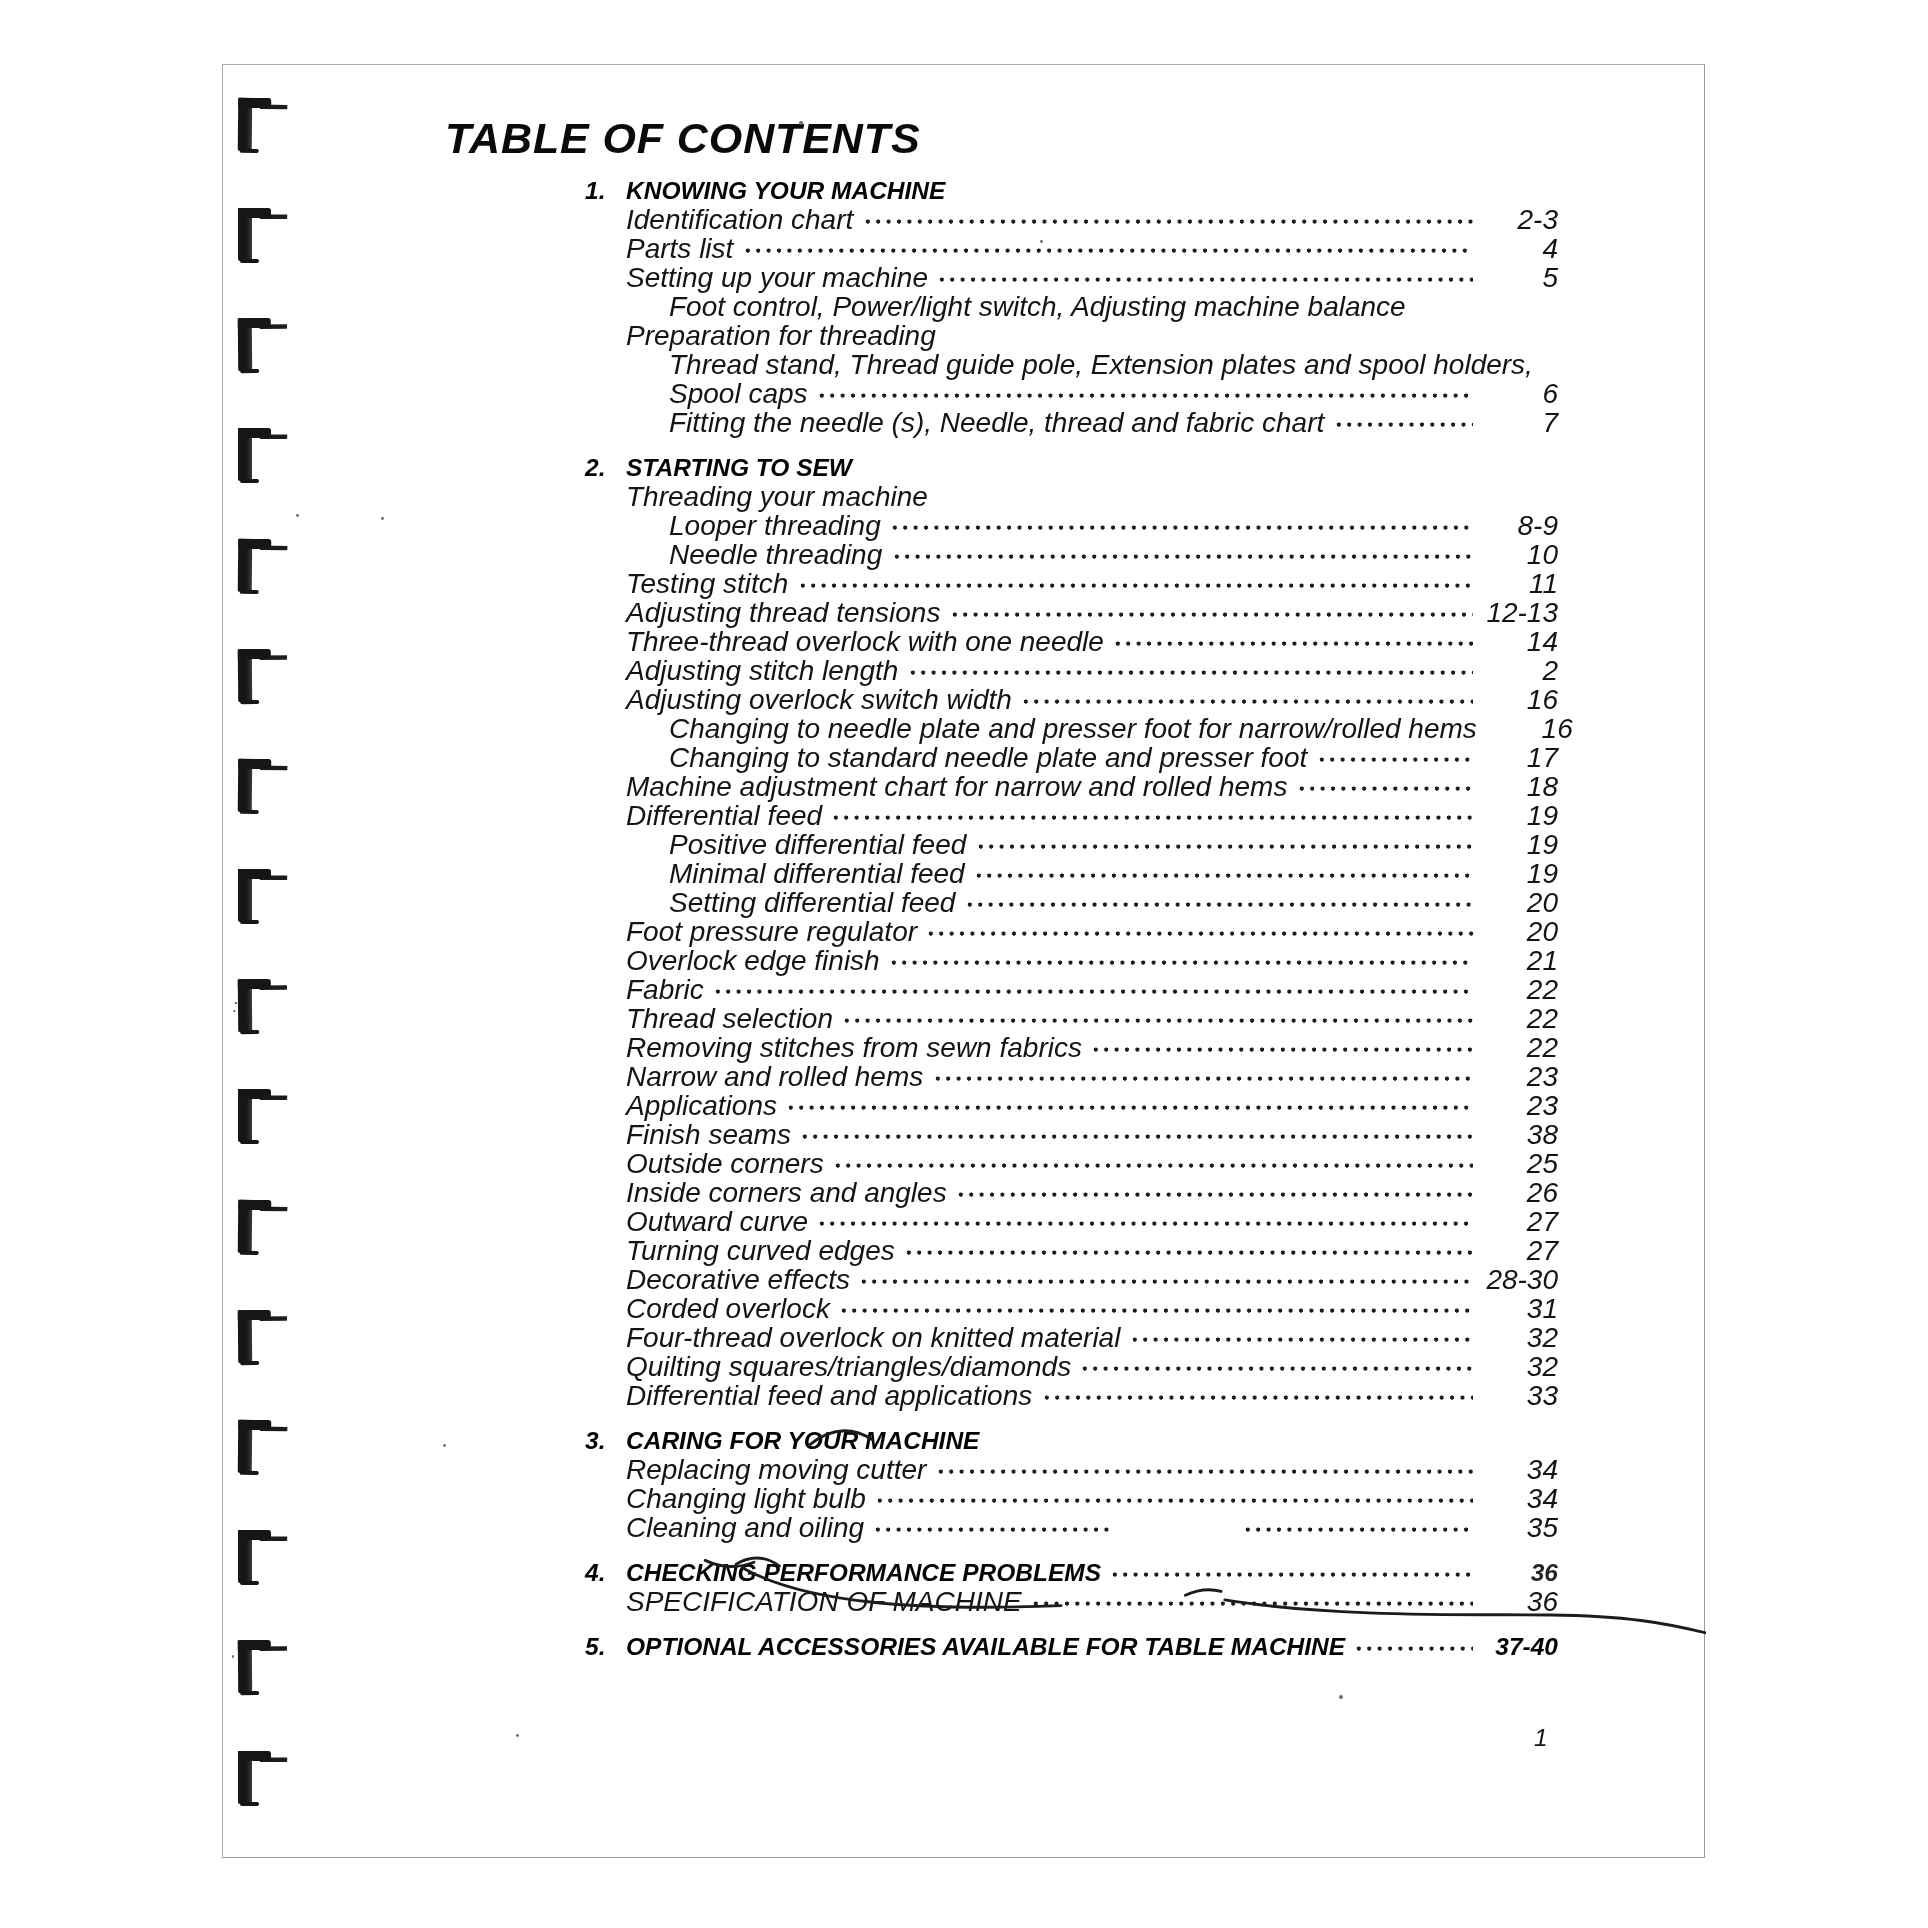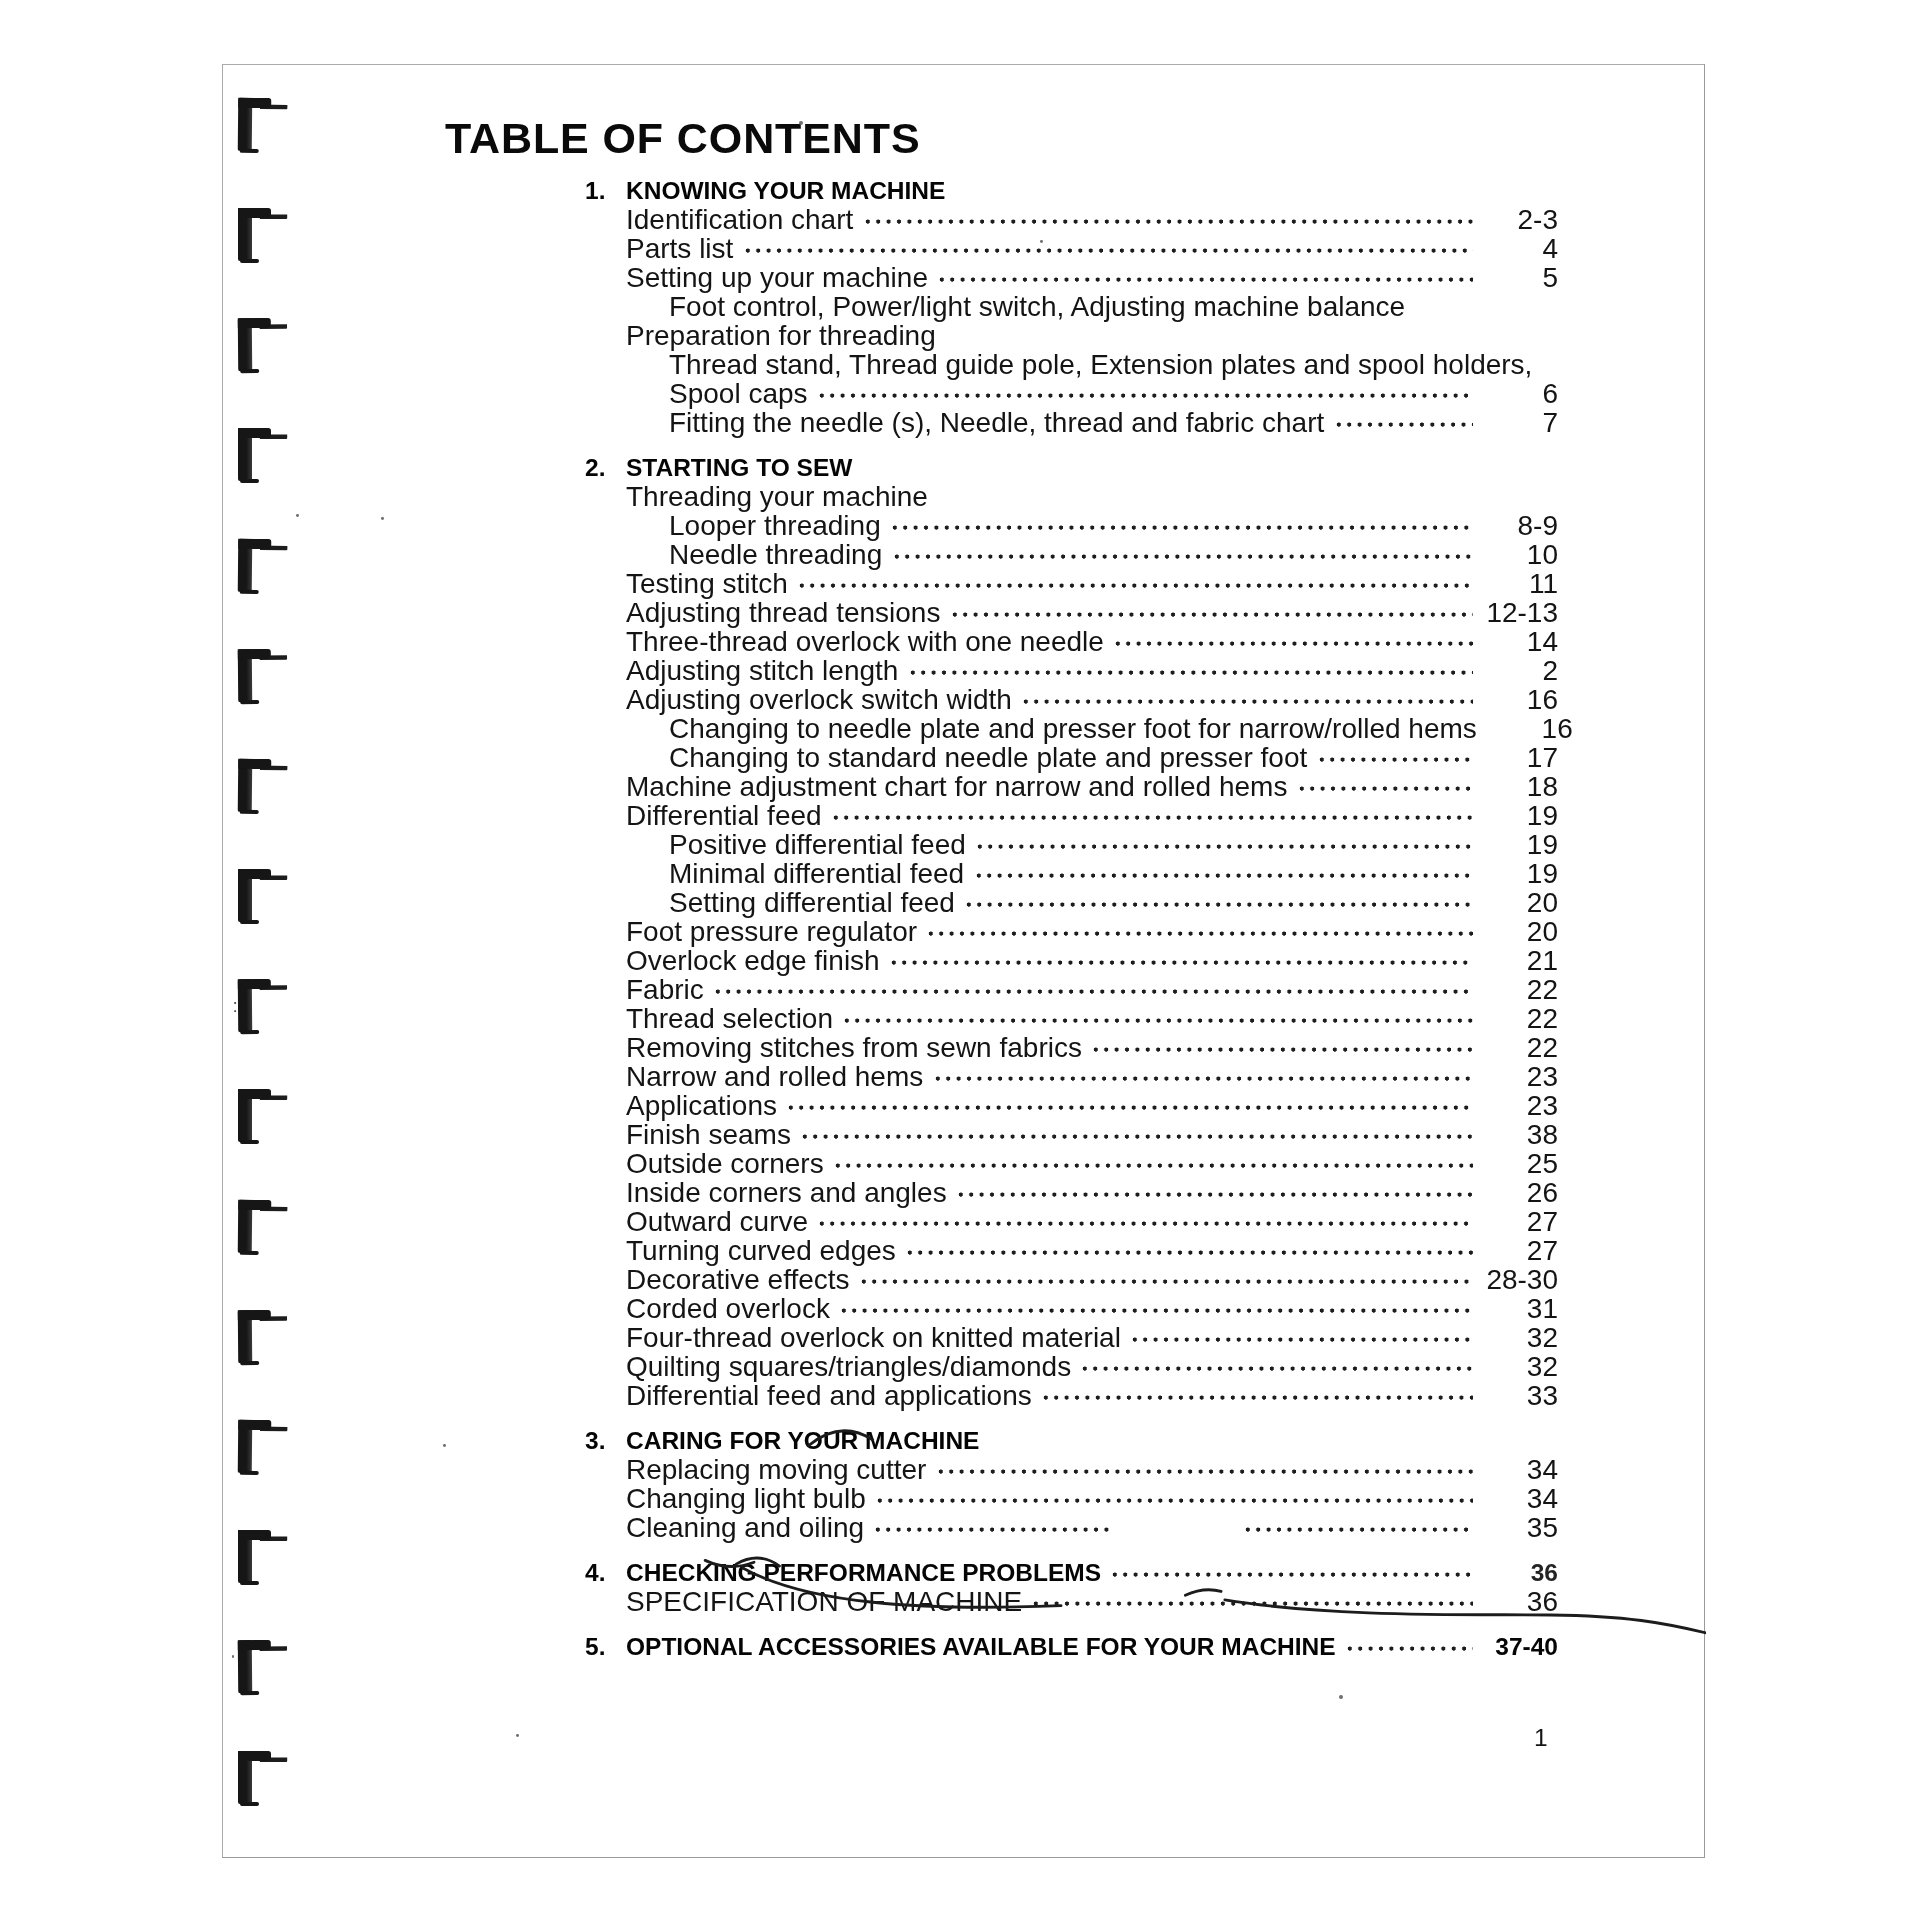--- a/index.html
+++ b/index.html
@@ -1,20 +1,20 @@
 <!DOCTYPE html>
 <html style="font-size:15px"><head>
 <meta charset="utf-8">
 <style>
   html,body{margin:0;padding:0;background:#ffffff;}
   body{width:1928px;height:1928px;position:relative;overflow:hidden;
        font-family:"Liberation Sans","DejaVu Sans",sans-serif;color:#141414;}
   #page{position:absolute;left:222px;top:64px;width:1483px;height:1794px;
         background:#fff;border:1.9px solid #ababab;border-right-color:#9a9a9a;
-        border-bottom-color:#9a9a9a;box-sizing:border-box;}
+        border-bottom-color:#9a9a9a;box-sizing:border-box;font-style:italic;}
   #title{position:absolute;left:222px;top:49px;font-size:43px;font-weight:700;
          letter-spacing:0.9px;color:#0a0a0a;}
   
   .bmark{position:absolute;left:15px;width:40px;height:53px;}
   .bmark::before{content:"";position:absolute;left:0;top:0;width:14px;height:100%;
         background:linear-gradient(90deg,#161616 60%,#3a3a3a);border-radius:1.9px;}
   .bmark::after{content:"";position:absolute;left:0;top:0;width:33px;height:10.4px;
         background:#161616;border-radius:0 2.8px 3.8px 0;
         box-shadow:19px 3.8px 0 -2.8px #1d1d1d;}
   .bmark i{position:absolute;left:1.9px;bottom:-1.9px;width:19px;height:3.8px;background:#161616;display:block;border-radius:1.9px;}
@@ -337,21 +337,21 @@
         </div>
         <div class="row ind1">
           <div class="txt">SPECIFICATION OF MACHINE</div>
           <div class="lead"></div>
           <div class="pg">36</div>
         </div>
       </div>
       <div class="sec">
         <div class="row hrow">
           <div class="num">5.</div>
-          <div class="txt">OPTIONAL ACCESSORIES AVAILABLE FOR YOUR MACHINE</div>
+          <div class="txt">OPTIONAL ACCESSORIES AVAILABLE FOR TABLE MACHINE</div>
           <div class="lead"></div>
           <div class="pg">37-40</div>
         </div>
       </div>
     </div>
 
   <div id="footerpg">1</div>
 
   <span class="speck" style="left:576px;top:56px;width:3.8px;height:3.8px;"></span>
   <span class="speck" style="left:817px;top:175px;width:2.8px;height:2.8px;"></span>

